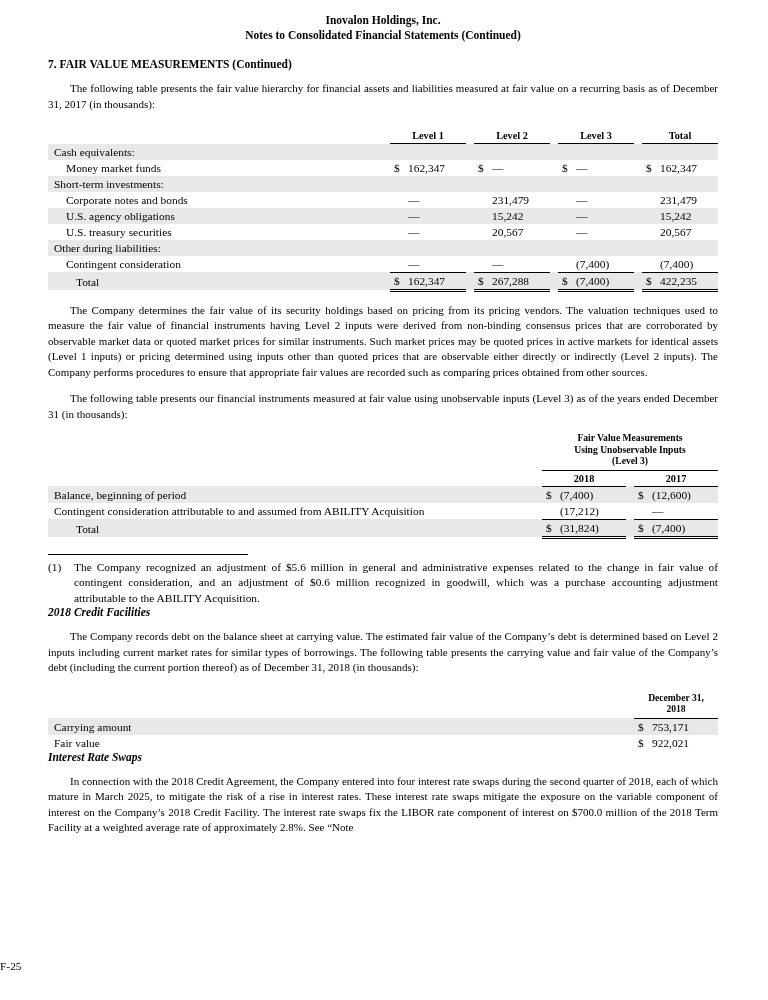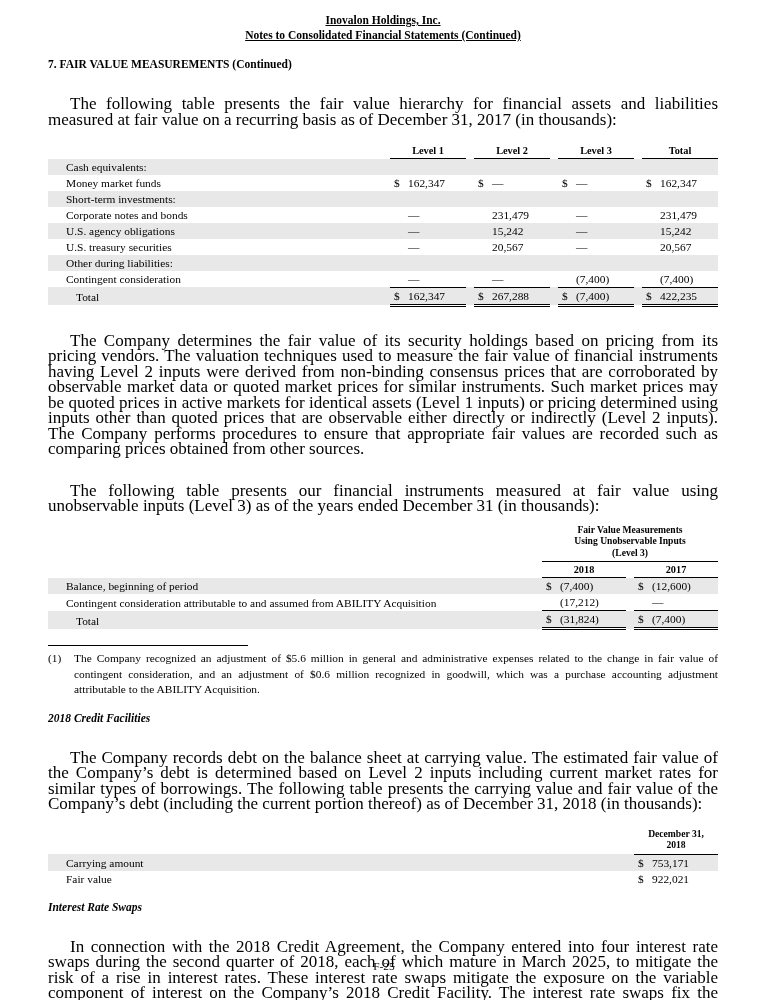--- a/index.html
+++ b/index.html
@@ -6,48 +6,48 @@
   .page{
     position:relative;
     width:768px;height:1000px;
     box-sizing:border-box;
     padding:13px 50px 0 48px;
     background:#fff;
     font-family:"Liberation Serif","DejaVu Serif",serif;
     color:#000;
     overflow:hidden;
   }
-  .doc-header{text-align:center;font-weight:bold;font-size:11.5px;line-height:15px;text-decoration:underline;}
+  .doc-header{text-align:center;font-weight:bold;font-size:11.5px;line-height:15px;}
   .section-heading{margin-top:15px;font-size:11.5px;font-weight:bold;}
-  .body-par{margin:26px 0 0 0;font-size:17px;line-height:15.5px;text-align:justify;text-indent:22px;}
-  .sub-heading{margin-top:14px;font-size:11.5px;font-weight:bold;font-style:italic;}
+  .body-par{margin:11px 0 0 0;font-size:11px;line-height:15.5px;text-align:justify;text-indent:22px;}
+  .sub-heading{font-size:11.5px;font-weight:bold;font-style:italic;}
 
   table{border-collapse:collapse;table-layout:fixed;width:670px;font-size:11.4px;}
   td,th{padding:2px 2px;vertical-align:bottom;overflow:hidden;white-space:nowrap;}
   .t1{margin-top:16px;}
   .t2{margin-top:8px;}
   .t3{margin-top:14px;}
   .shaded{background:#e8e8e8;}
-  .lbl{text-align:left;padding-left:18px;}
+  .lbl{text-align:left;padding-left:6px;}
   .ind1 .lbl{padding-left:18px;}
   .ind2 .lbl{padding-left:28px;}
   .cur{text-align:left;padding-left:4px;}
   .val{padding-right:4px;}
   .colhead{font-size:10.3px;font-weight:bold;border-bottom:1px solid #000;padding-bottom:2px;}
   .grouphead{font-size:9.6px;font-weight:bold;text-align:center;border-bottom:1px solid #000;line-height:11.5px;padding-bottom:3px;white-space:normal;}
   .grouphead .wrapbox{width:128px;margin:0 auto;}
   .tot-top{border-top:1px solid #000;}
   .tot-bot{border-bottom:3px double #000;}
   sup{font-size:7.5px;vertical-align:super;line-height:0;}
 
   .fn-rule{width:200px;border-top:1px solid #000;margin:15px 0 5px 0;}
   .footnote{display:flex;font-size:11.4px;line-height:15.5px;}
   .fn-marker{flex:0 0 26px;}
   .fn-text{flex:1;text-align:justify;}
-  .page-footer{position:absolute;left:0;bottom:28px;width:768px;text-align:center;font-size:11.4px;}
+  .page-footer{position:absolute;left:0;bottom:28px;width:768px;text-align:left;font-size:11.4px;}
 </style>
 </head>
 <body>
 
 <div class="page">
 
   <div class="doc-header">
     <div>Inovalon Holdings, Inc.</div>
     <div>Notes to Consolidated Financial Statements (Continued)</div>
   </div>

